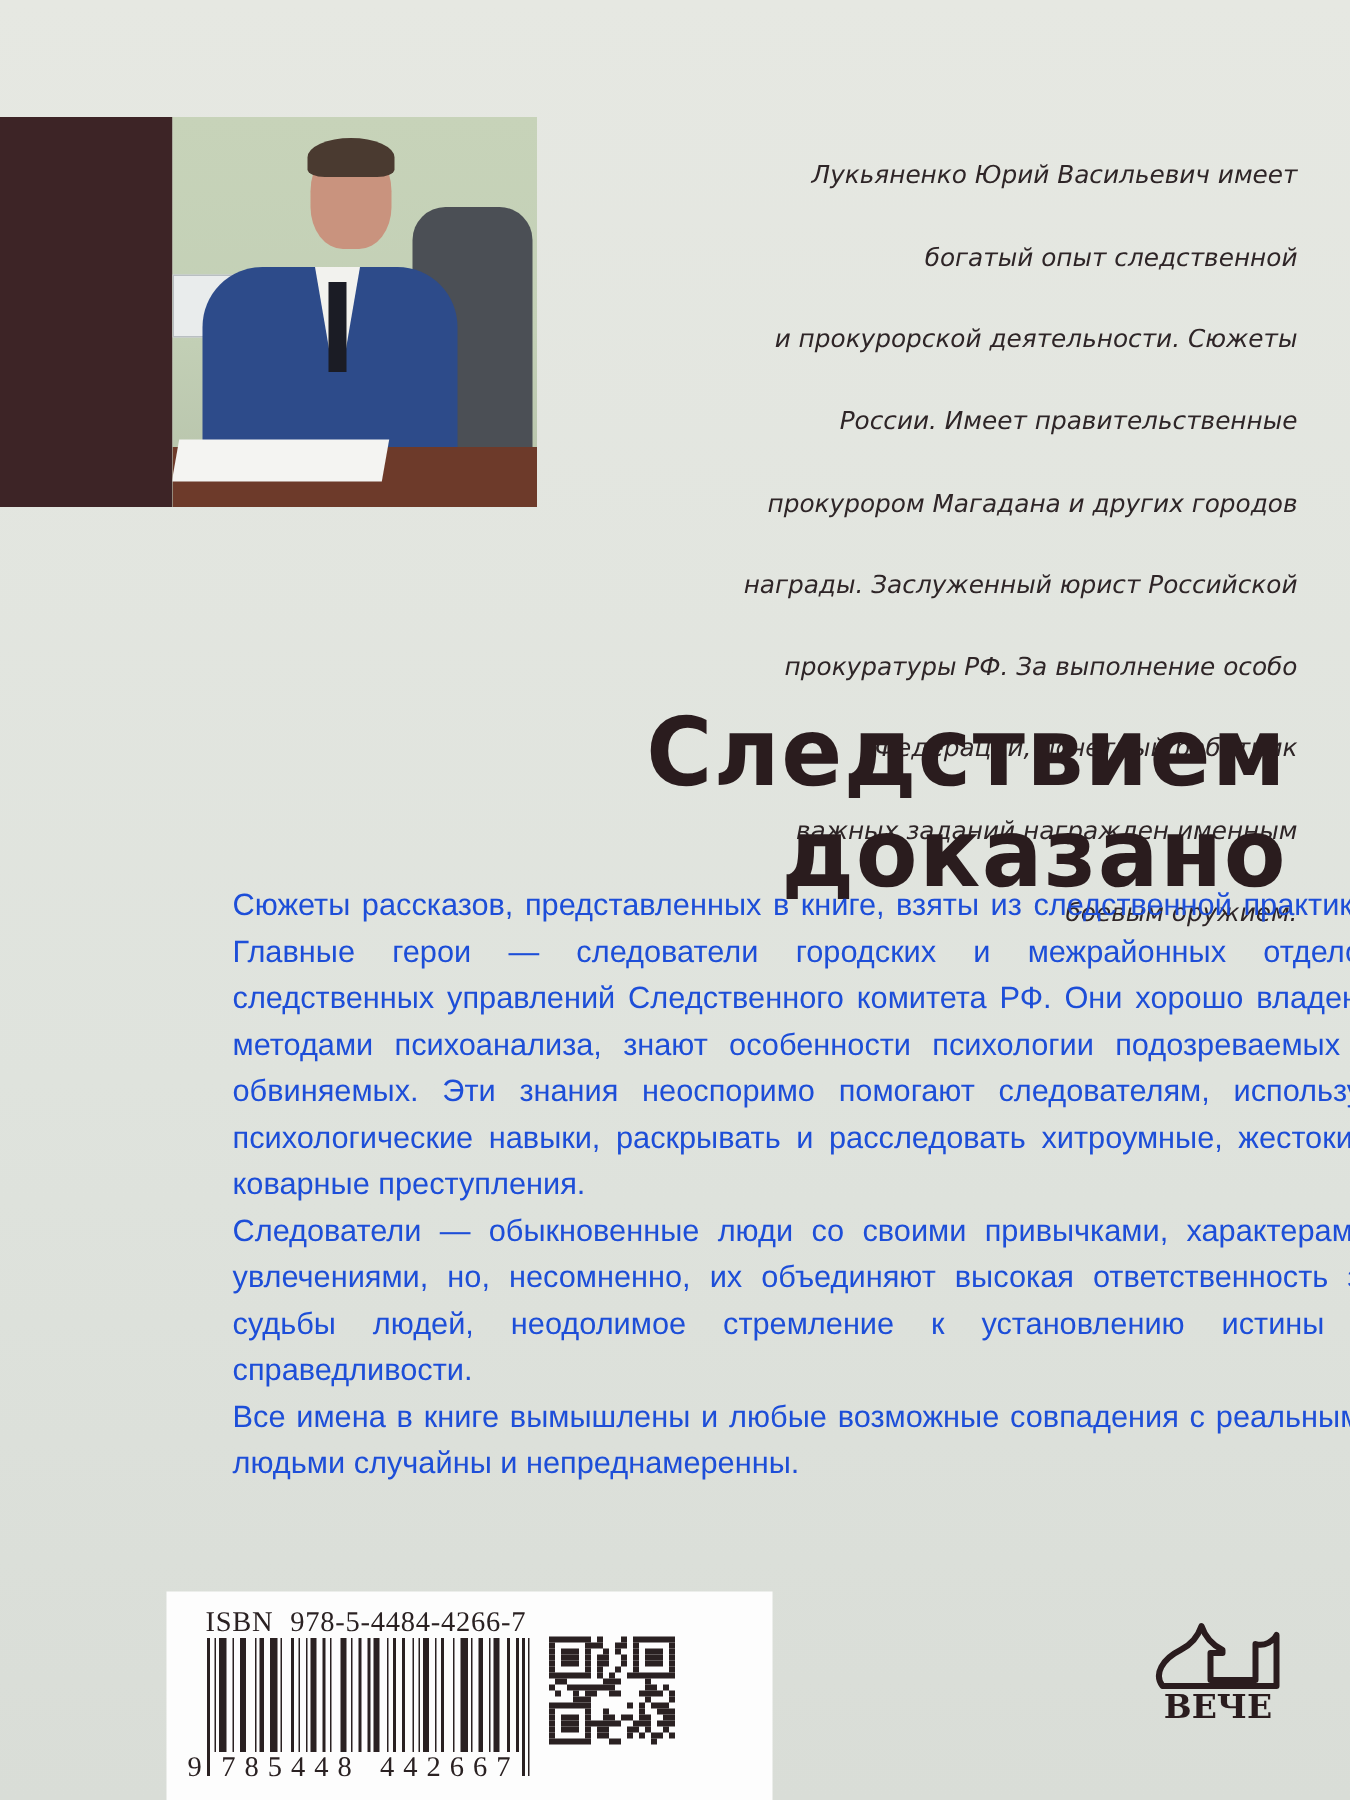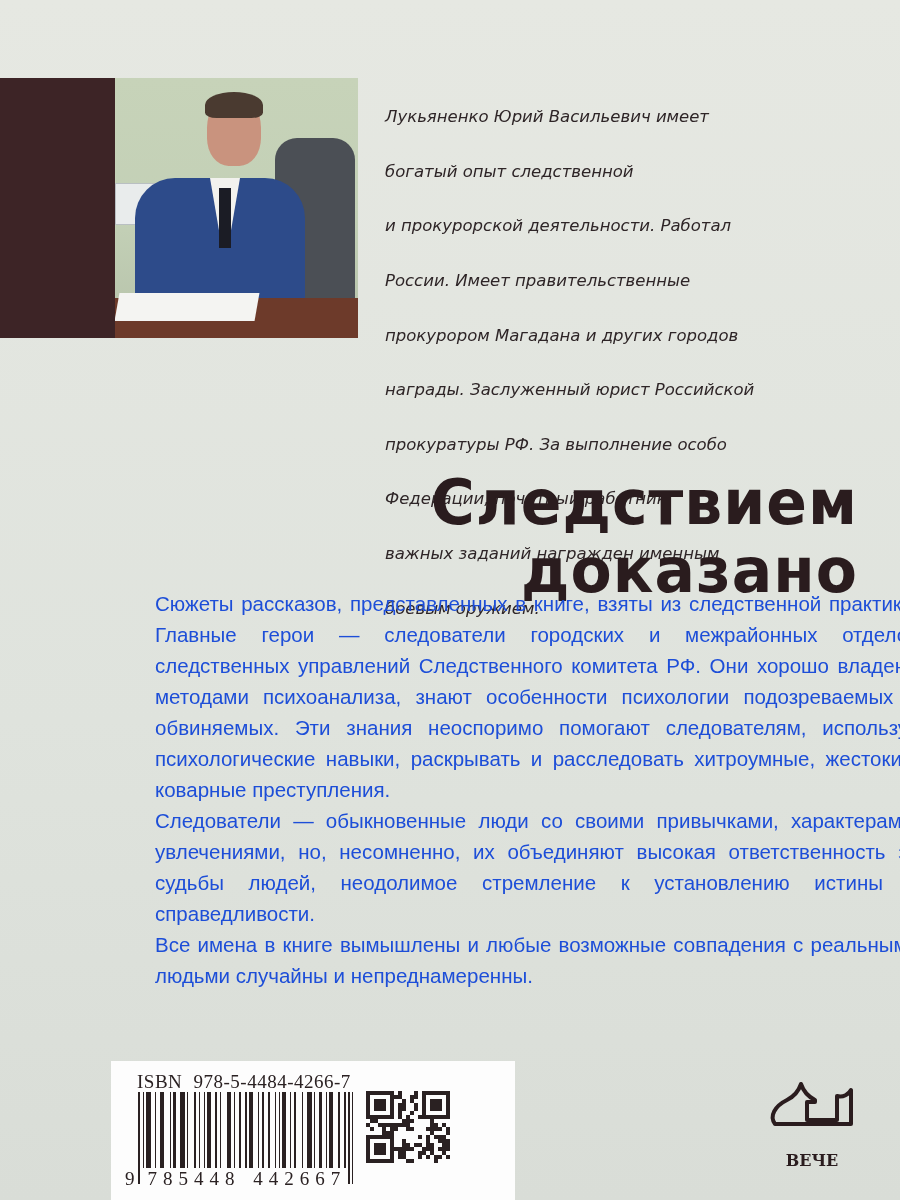--- a/index.html
+++ b/index.html
@@ -53,20 +53,21 @@
   }
   .photo .book {
     position: absolute; left: 2px; top: 215px; width: 140px; height: 28px;
     background: #f4f4f2; transform: skewX(-10deg);
   }
   .bio {
     position: absolute; left: 385px; top: 76px; width: 480px;
     font-family: "DejaVu Sans", sans-serif; font-style: italic;
     font-size: 16.5px; line-height: 27.3px; color: #2e2527;
     white-space: pre-line;
+    text-align: right;
   }
   .title {
     position: absolute; right: 42px; top: 472px; text-align: right;
     font-family: "DejaVu Sans", sans-serif; font-weight: bold;
     font-size: 60px; line-height: 64px; color: #2a1c1e;
     letter-spacing: 1px; transform: scaleY(1.05);
   }
   .desc {
     position: absolute; left: 111px; top: 588px; width: 764px;
     font-family: "Liberation Sans", sans-serif; font-size: 20.5px;
@@ -97,22 +98,22 @@
     position: absolute; left: 255px; top: 30px; width: 84px; height: 70px;
     display: grid; grid-template-columns: repeat(21, 4px); grid-template-rows: repeat(18, 4px);
   }
   .qr i { display: block; width: 4px; height: 4px; }
   .qr i.b { background: #2a2122; }
   .logo {
     position: absolute; left: 767px; top: 1080px; width: 90px; height: 80px;
   }
   .logo-text {
     position: absolute; left: 0; top: 45px; width: 90px; text-align: center;
-    font-family: "DejaVu Serif", serif; font-weight: bold; font-size: 16px;
-    color: #2a1c1e; letter-spacing: 0px; margin-top: 26px;
+    font-family: "DejaVu Serif", serif; font-weight: bold; font-size: 22px;
+    color: #2a1c1e; letter-spacing: 0px;
   }
 </style>
 </head>
 <body>
 
 <div class="dark-block"></div>
 
 <div class="photo" title="Portrait of the author in prosecutor uniform at a desk">
   <div class="printer"></div>
   <div class="chair"></div>
@@ -121,21 +122,21 @@
   <div class="tie"></div>
   <div class="head"></div>
   <div class="hair"></div>
   <div class="desk"></div>
   <div class="book"></div>
 </div>
 
 <div class="bio">
   <div>Лукьяненко Юрий Васильевич имеет</div>
   <div>богатый опыт следственной</div>
-  <div>и прокурорской деятельности. Работал</div>
+  <div>и прокурорской деятельности. Сюжеты</div>
   <div>России. Имеет правительственные</div>
   <div>прокурором Магадана и других городов</div>
   <div>награды. Заслуженный юрист Российской</div>
   <div>прокуратуры РФ. За выполнение особо</div>
   <div>Федерации, почетный работник</div>
   <div>важных заданий награжден именным</div>
   <div>боевым оружием.</div>
 </div>
 
 <div class="title">

